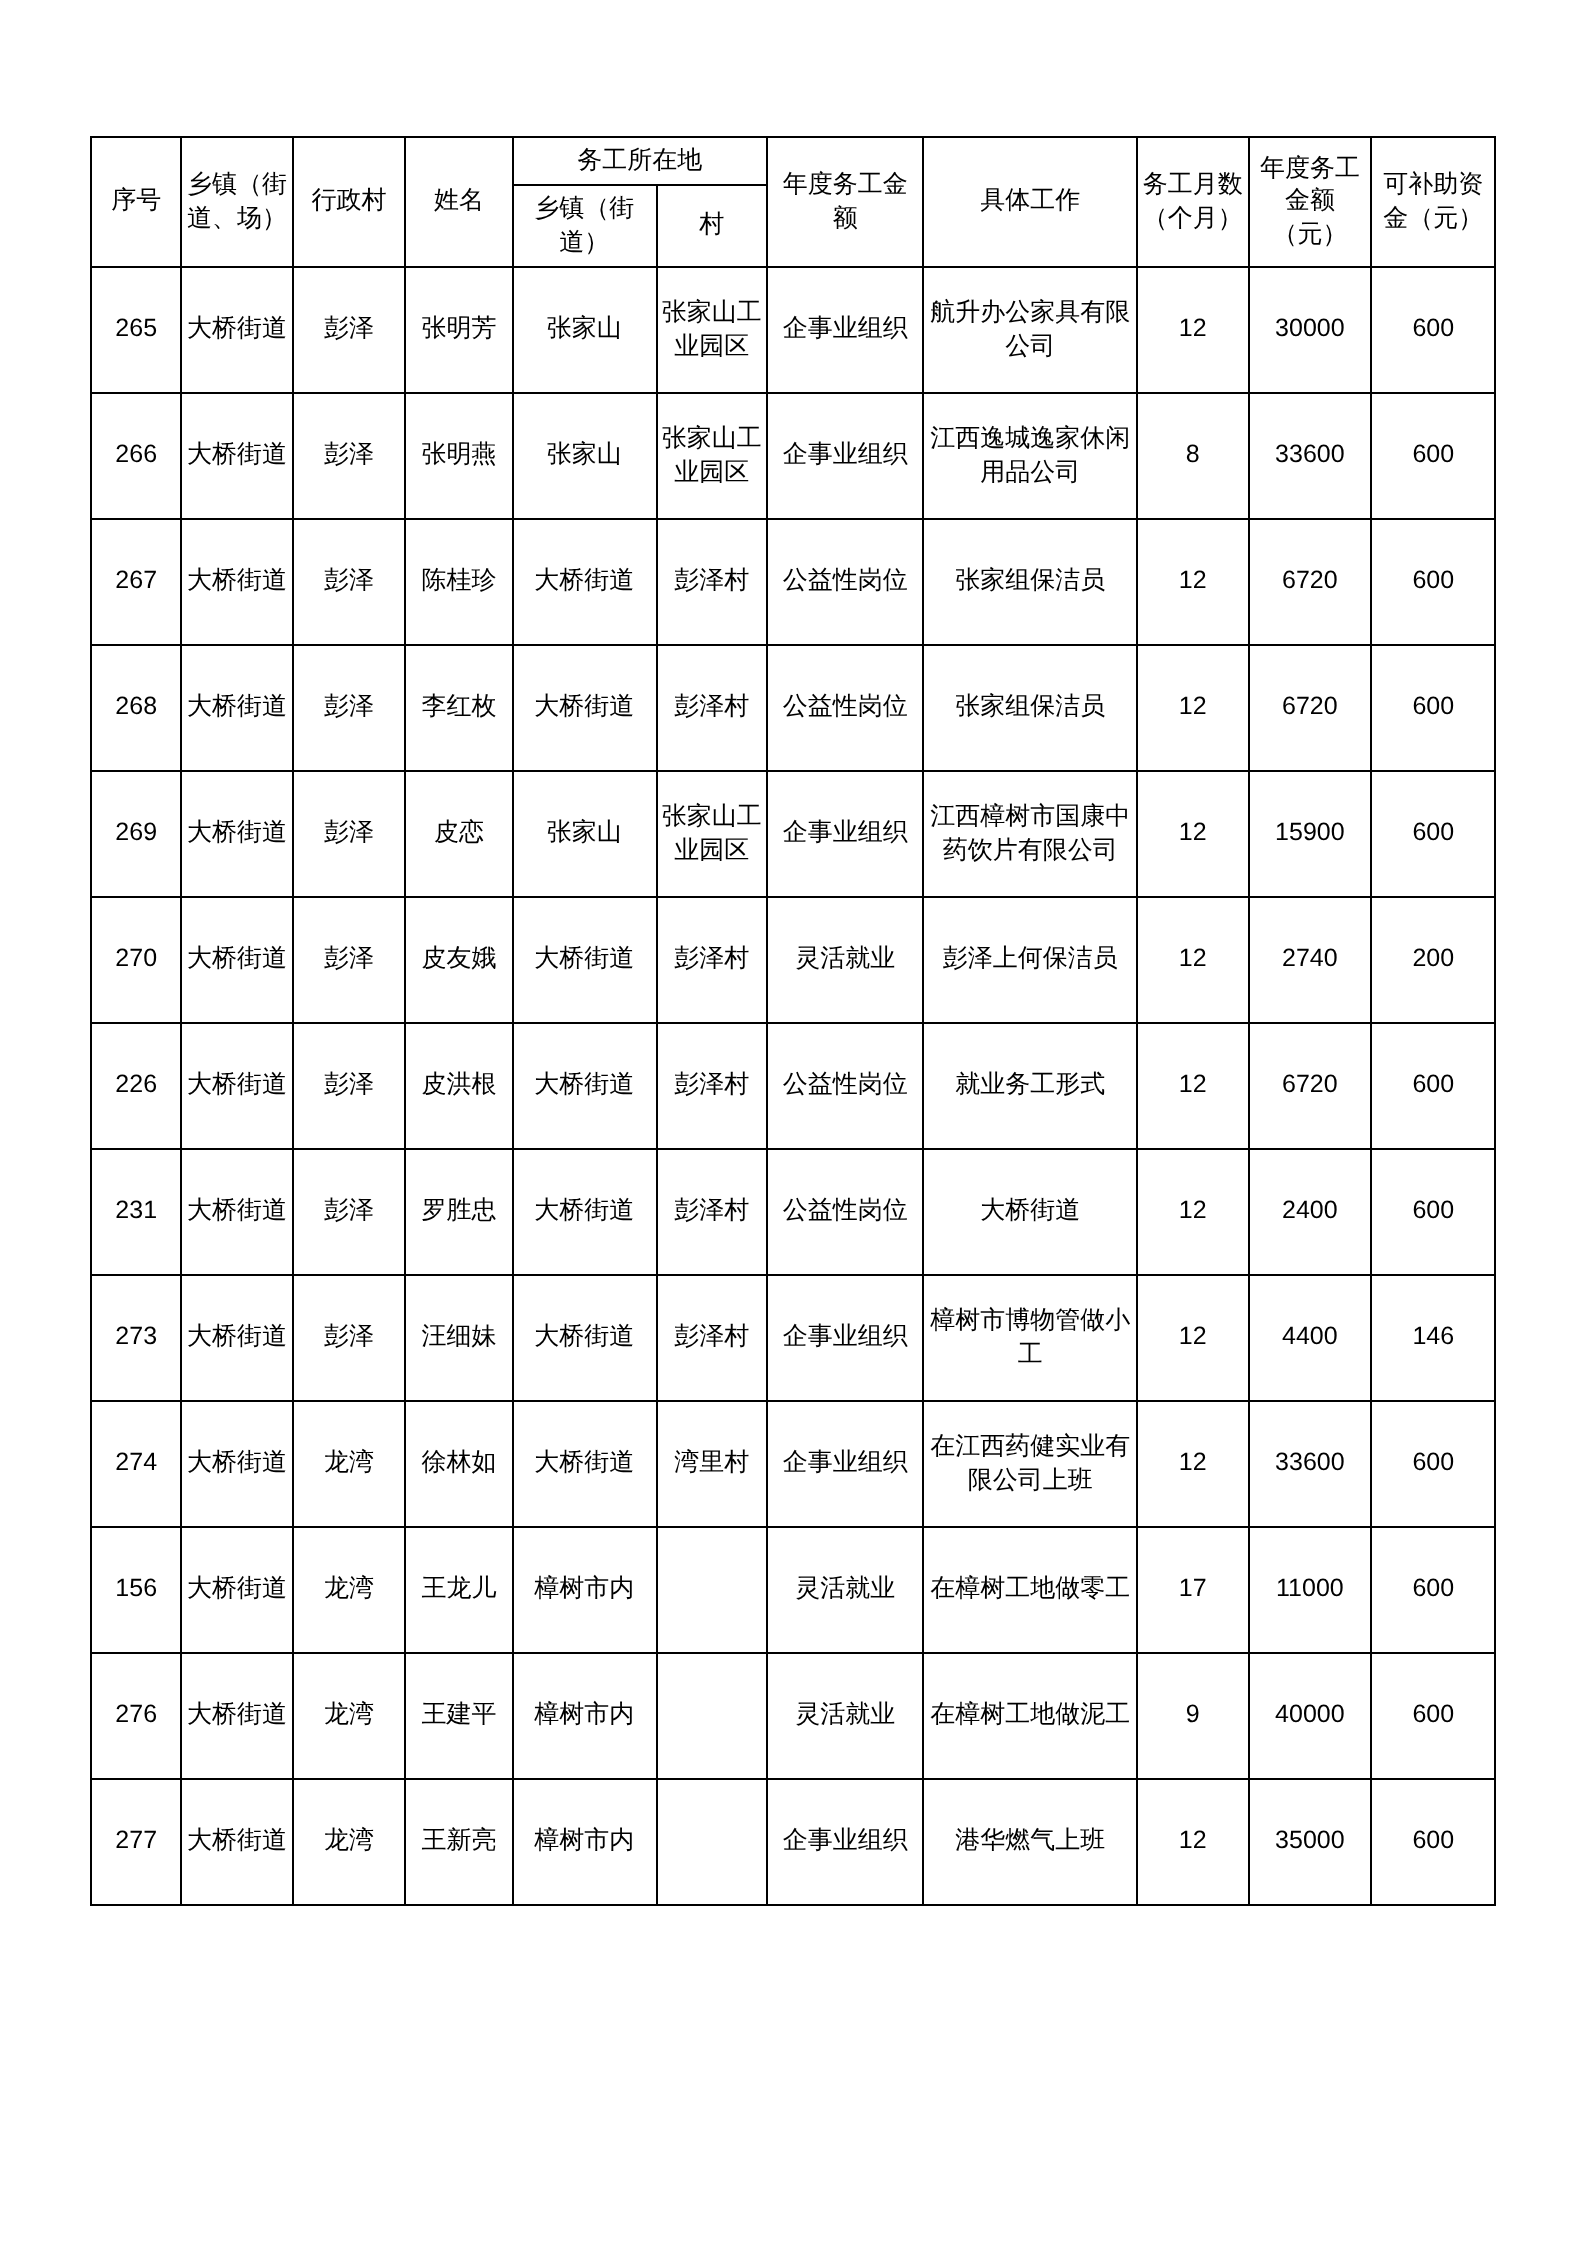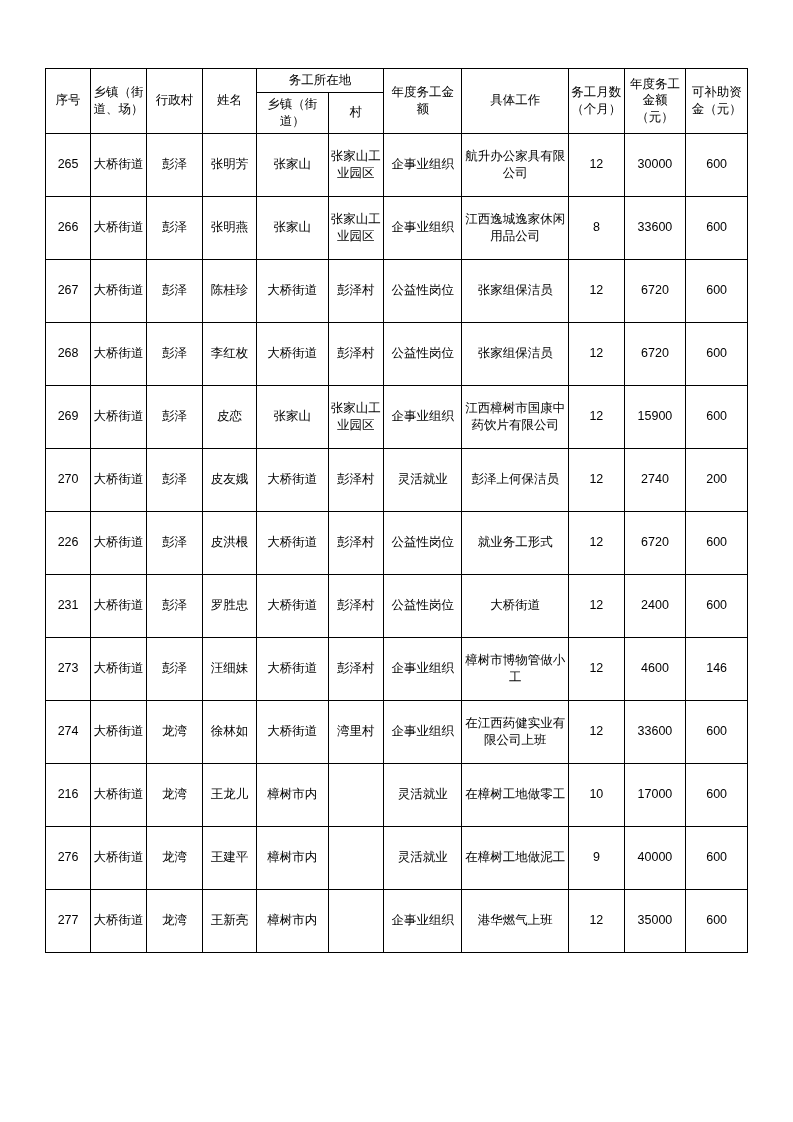--- a/index.html
+++ b/index.html
@@ -200,47 +200,47 @@
         <tr>
           <td>273</td>
           <td>大桥街道</td>
           <td>彭泽</td>
           <td>汪细妹</td>
           <td>大桥街道</td>
           <td>彭泽村</td>
           <td>企事业组织</td>
           <td>樟树市博物管做小工</td>
           <td>12</td>
-          <td>4600</td>
+          <td>4400</td>
           <td>146</td>
         </tr>
         <tr>
           <td>274</td>
           <td>大桥街道</td>
           <td>龙湾</td>
           <td>徐林如</td>
           <td>大桥街道</td>
           <td>湾里村</td>
           <td>企事业组织</td>
           <td>在江西药健实业有限公司上班</td>
           <td>12</td>
           <td>33600</td>
           <td>600</td>
         </tr>
         <tr>
-          <td>216</td>
+          <td>156</td>
           <td>大桥街道</td>
           <td>龙湾</td>
           <td>王龙儿</td>
           <td>樟树市内</td>
           <td></td>
           <td>灵活就业</td>
           <td>在樟树工地做零工</td>
-          <td>10</td>
-          <td>17000</td>
+          <td>17</td>
+          <td>11000</td>
           <td>600</td>
         </tr>
         <tr>
           <td>276</td>
           <td>大桥街道</td>
           <td>龙湾</td>
           <td>王建平</td>
           <td>樟树市内</td>
           <td></td>
           <td>灵活就业</td>

